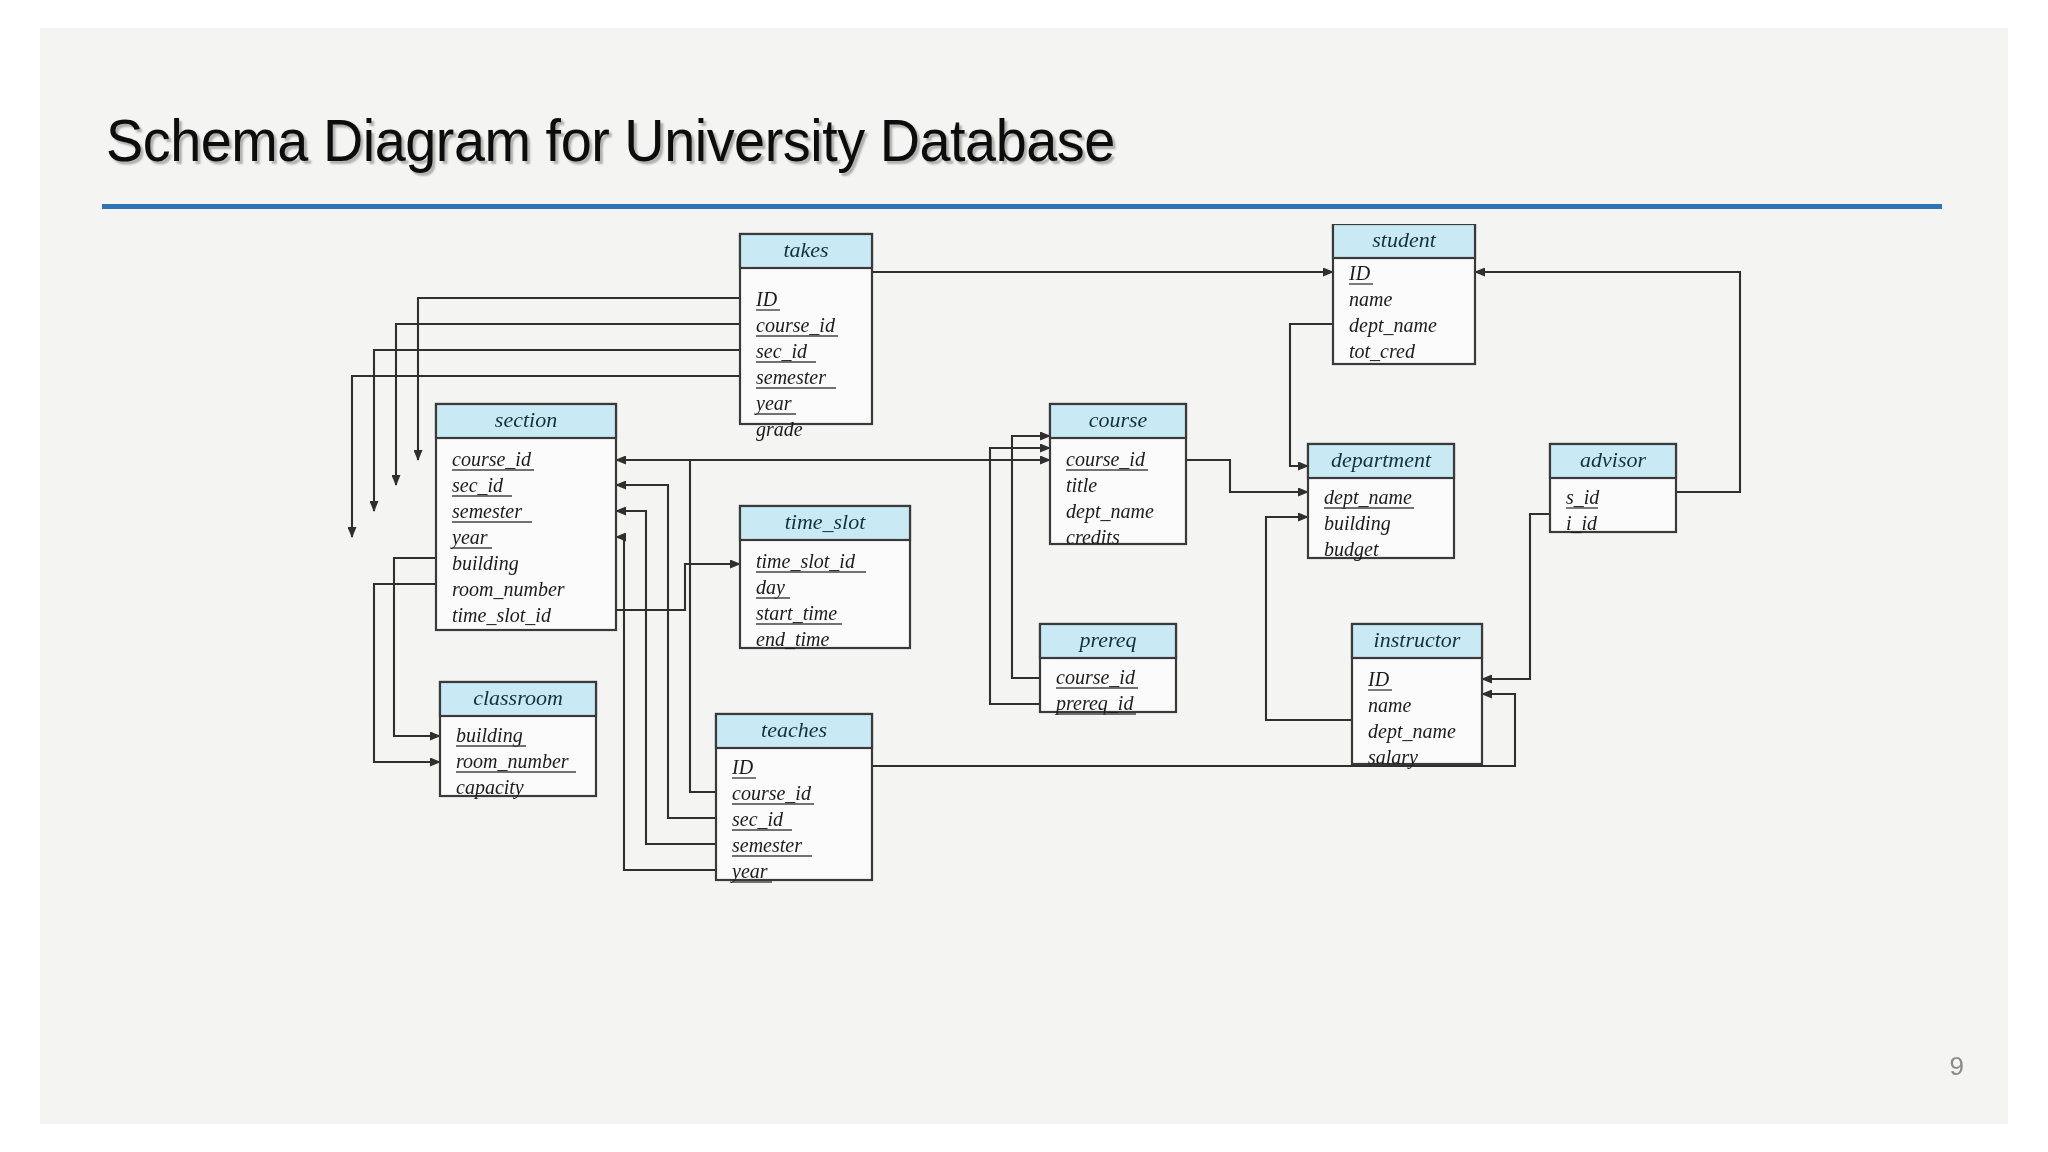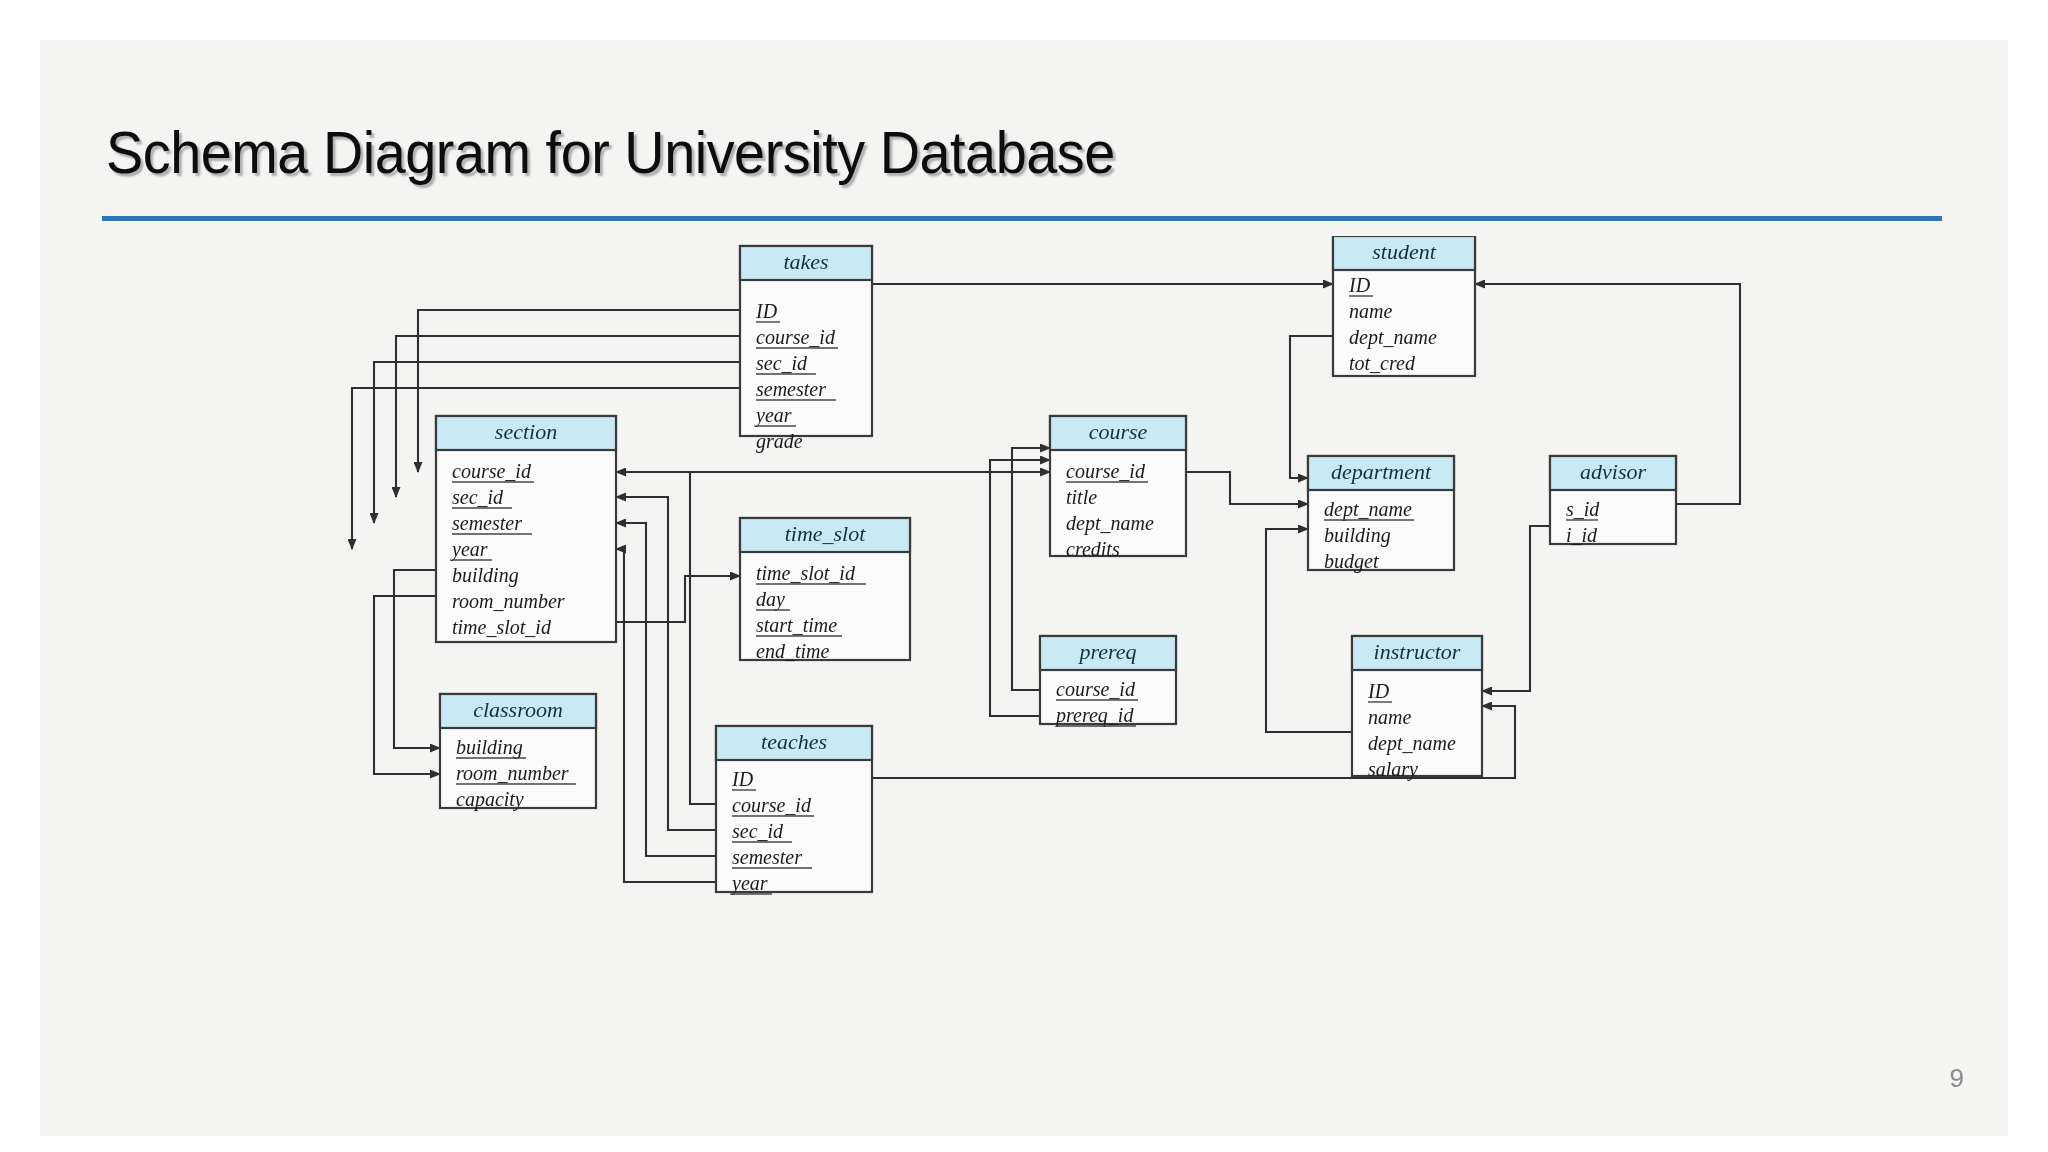--- a/index.html
+++ b/index.html
@@ -4,21 +4,21 @@
 <style>
   html, body {
     margin: 0; padding: 0;
     width: 2048px; height: 1152px;
     background: #ffffff;
     font-family: "Liberation Sans", sans-serif;
     overflow: hidden;
   }
   #slide {
     position: absolute;
-    left: 40px; top: 40px;
+    left: 40px; top: 28px;
     width: 1968px; height: 1096px;
     background: #f4f4f3;
   }
   #title {
     position: absolute;
     left: 66px; top: 78px;
     font-family: "Liberation Sans", sans-serif;
     font-size: 60px;
     font-weight: 400;
     letter-spacing: -0.5px;

